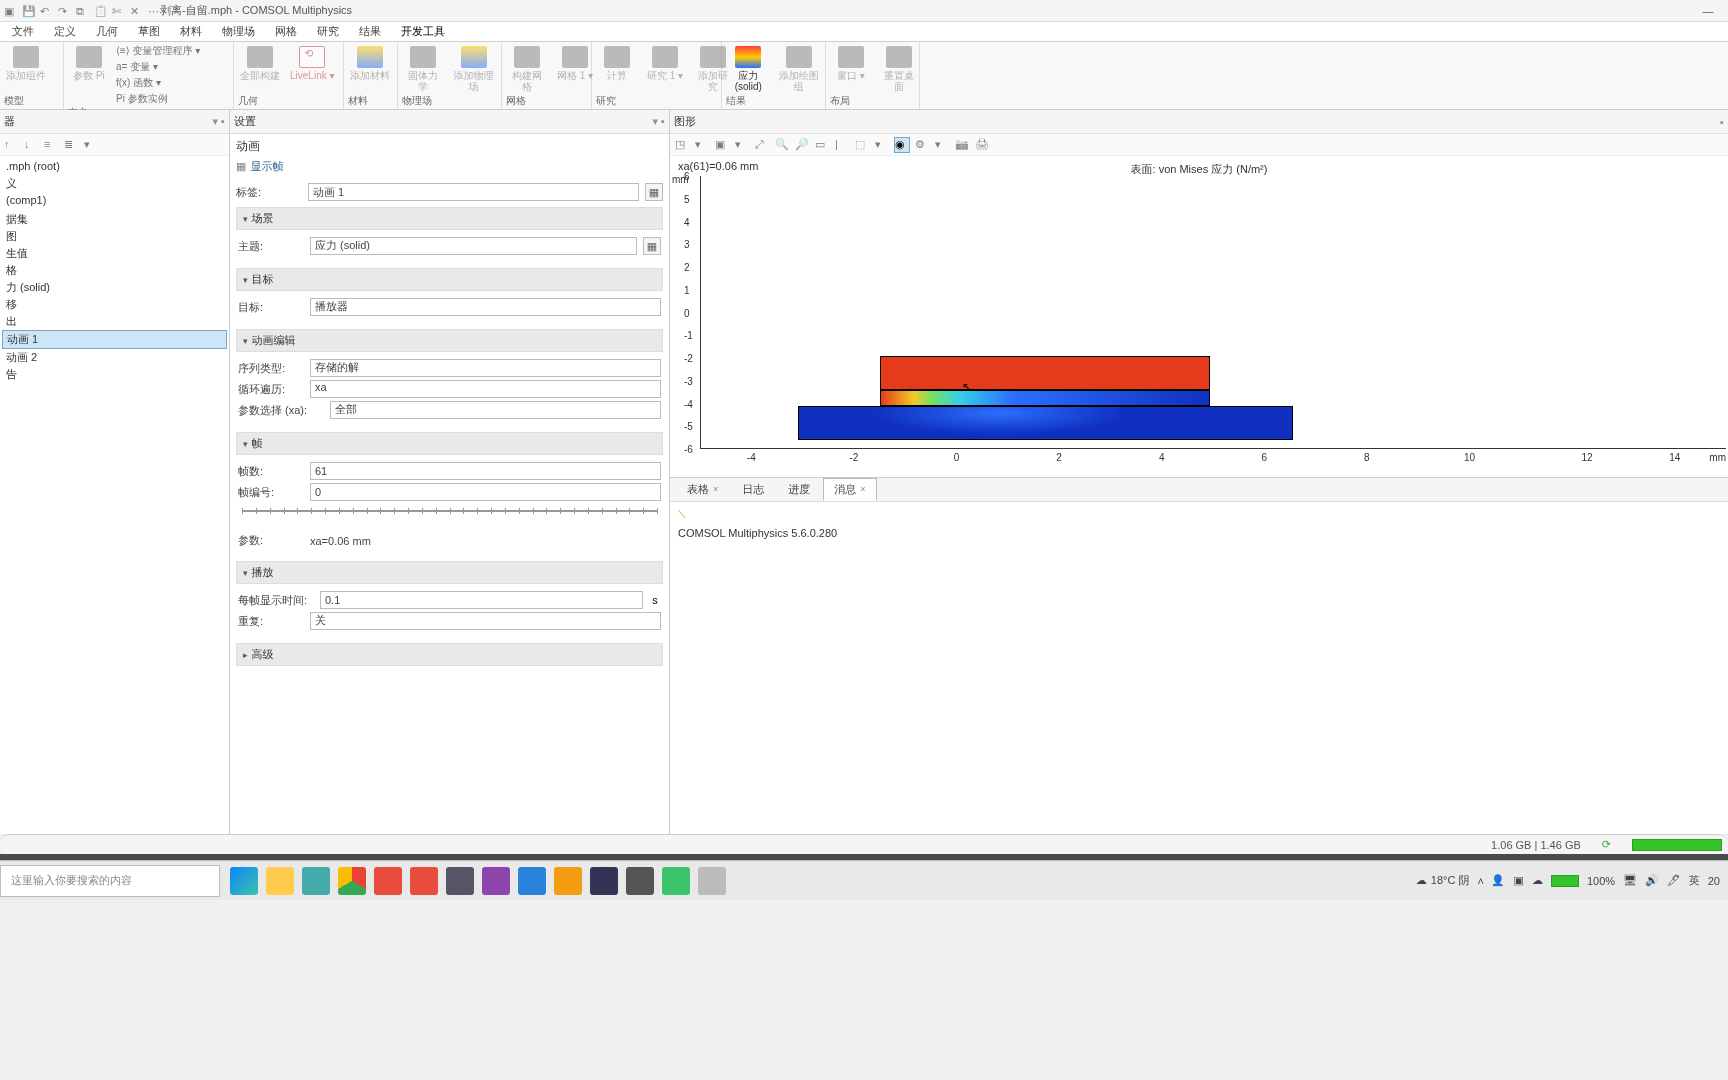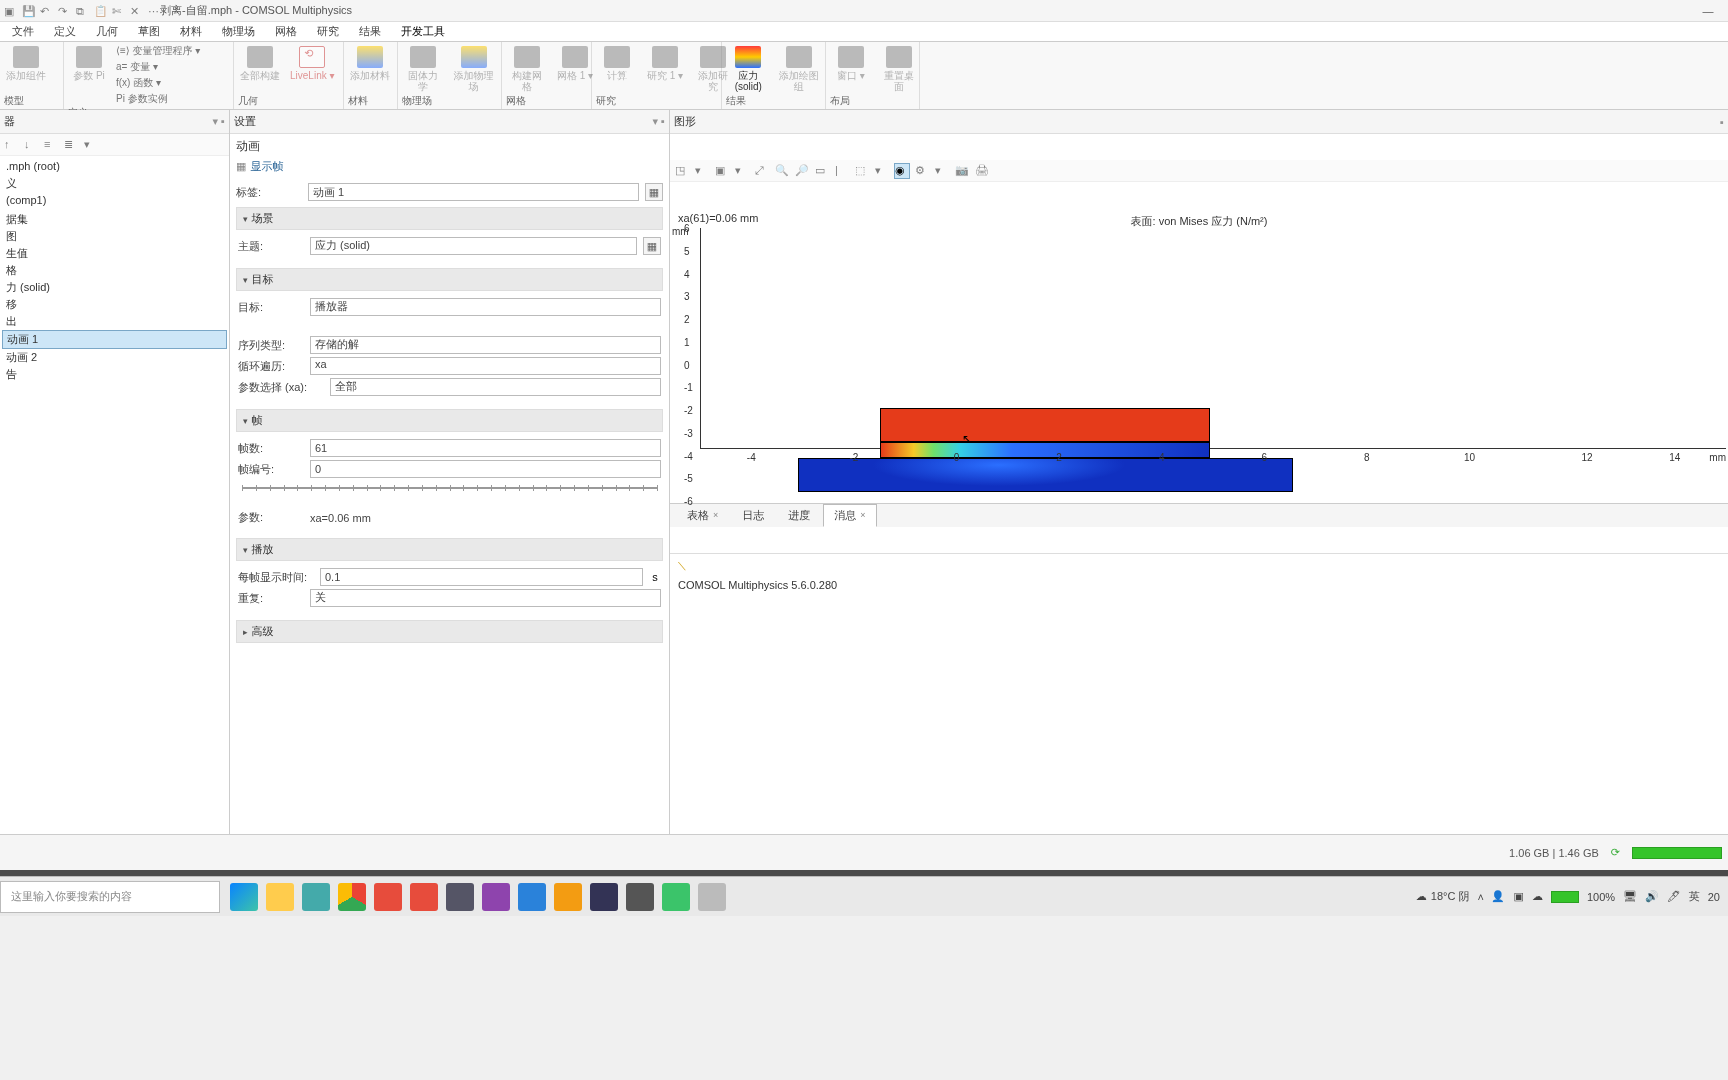--- a/index.html
+++ b/index.html
@@ -57,21 +57,21 @@
 .sect { margin-top: 6px; }
 .sect .sh { background: #e9e9e9; padding: 3px 6px; color: #333; display:flex; align-items:center; gap:4px; border:1px solid #ddd;}
 .sect .sh::before { content: "▾"; font-size: 9px; color:#555; }
 .sect.closed .sh::before { content: "▸"; }
 .sect .sb { padding: 4px 2px; }
 .ruler { height: 26px; position: relative; margin: 2px 0; }
 .ruler .track { position:absolute; left:4px; right:4px; top:6px; height:2px; background:#999;}
 .ruler .tick { position:absolute; top:4px; width:1px; height:6px; background:#999;}
 
 
-.graphics { flex: 1; display: flex; flex-direction: column; border-right: none; gap: 26px;}
+.graphics { flex: 1; display: flex; flex-direction: column; border-right: none;}
 .graphics .hdr { font-size: 13px; }
 .gtoolbar { height: 22px; background: #fafafa; border-bottom: 1px solid #eee; display:flex; align-items:center; gap:4px; padding-left:4px;}
 .gtoolbar span { width:16px; height:16px; opacity:0.5; border:1px solid transparent;}
 .gtoolbar span.sel { border:1px solid #7aa7c7; background:#cde6f7; opacity:1;}
 .plotarea { flex: 1; position: relative; background: #fff; }
 .plotinfo { position:absolute; left:8px; top:4px; font-size:11px; color:#333;}
 .plottitle { position:absolute; left:50%; top:6px; transform:translateX(-50%); font-size:11px; color:#333;}
 .axes { position:absolute; left:30px; top:20px; right:2px; bottom:28px; border:1px solid #333; border-right:none; border-top:none;}
 .ytick { position:absolute; left:14px; font-size:10px; color:#333; transform:translateY(-50%);}
 .yunit { position:absolute; left:2px; top:18px; font-size:10px; color:#333;}
@@ -85,21 +85,21 @@
 
 
 .lowtabs { height: 24px; border-top: 1px solid #ccc; background:#f5f5f5; display:flex; align-items:center; padding-left:6px; gap:2px;}
 .lowtabs .lt { padding: 3px 10px; color:#444; border:1px solid transparent; display:flex; align-items:center; gap:4px;}
 .lowtabs .lt.active { background:#fff; border:1px solid #bbb; border-bottom-color:#fff;}
 .lowtabs .lt .x { color:#888; font-size:9px;}
 .msgarea { flex:1; background:#fff; padding:6px 8px; color:#333; border-top:1px solid #ddd;}
 .msgarea .line { margin-bottom:2px; }
 
 
-.statusbar { height: 36px; border-top: 1px solid #ccc; background:#f5f5f5; display:flex; align-items:center; justify-content:flex-end; padding:0 6px; gap:12px;}
+.statusbar { height: 20px; border-top: 1px solid #ccc; background:#f5f5f5; display:flex; align-items:center; justify-content:flex-end; padding:0 6px; gap:21px;border-radius:9px;}
 .statusbar .mem { color:#555;}
 .statusbar .prog { width:90px; height:12px; background:#35c42a; border:1px solid #2aa021;}
 .gap { height: 6px; background:#4a4a4a;}
 
 .taskbar { height: 40px; background:#e9e9e9; display:flex; align-items:center; border-top:1px solid #bbb;}
 .taskbar .search { height:32px; background:#fff; border:1px solid #bbb; padding:0 10px; color:#888; display:flex; align-items:center; width:220px;}
 .taskbar .apps { display:flex; gap:8px; margin-left:10px;}
 .taskbar .apps div { width:28px; height:28px; border-radius:3px; }
 .taskbar .tray { margin-left:auto; display:flex; align-items:center; gap:8px; padding-right:8px; color:#444;}
 .taskbar .tray .weather{display:flex;align-items:center;gap:4px;}
@@ -323,20 +323,21 @@
           <div class="sh">目标</div>
         <div class="sb">
             <div class="row">
               <label>目标:</label>
               <div class="val">播放器</div>
             </div>
           </div>
       </div>
 
       <div class="sect">
+          <div class="sh">动画编辑</div>
         <div class="sb">
           <div class="row">
               <label>序列类型:</label>
               <div class="val">存储的解</div>
             </div>
           <div class="row">
               <label>循环遍历:</label>
               <div class="val">xa</div>
             </div>
           <div class="row">

